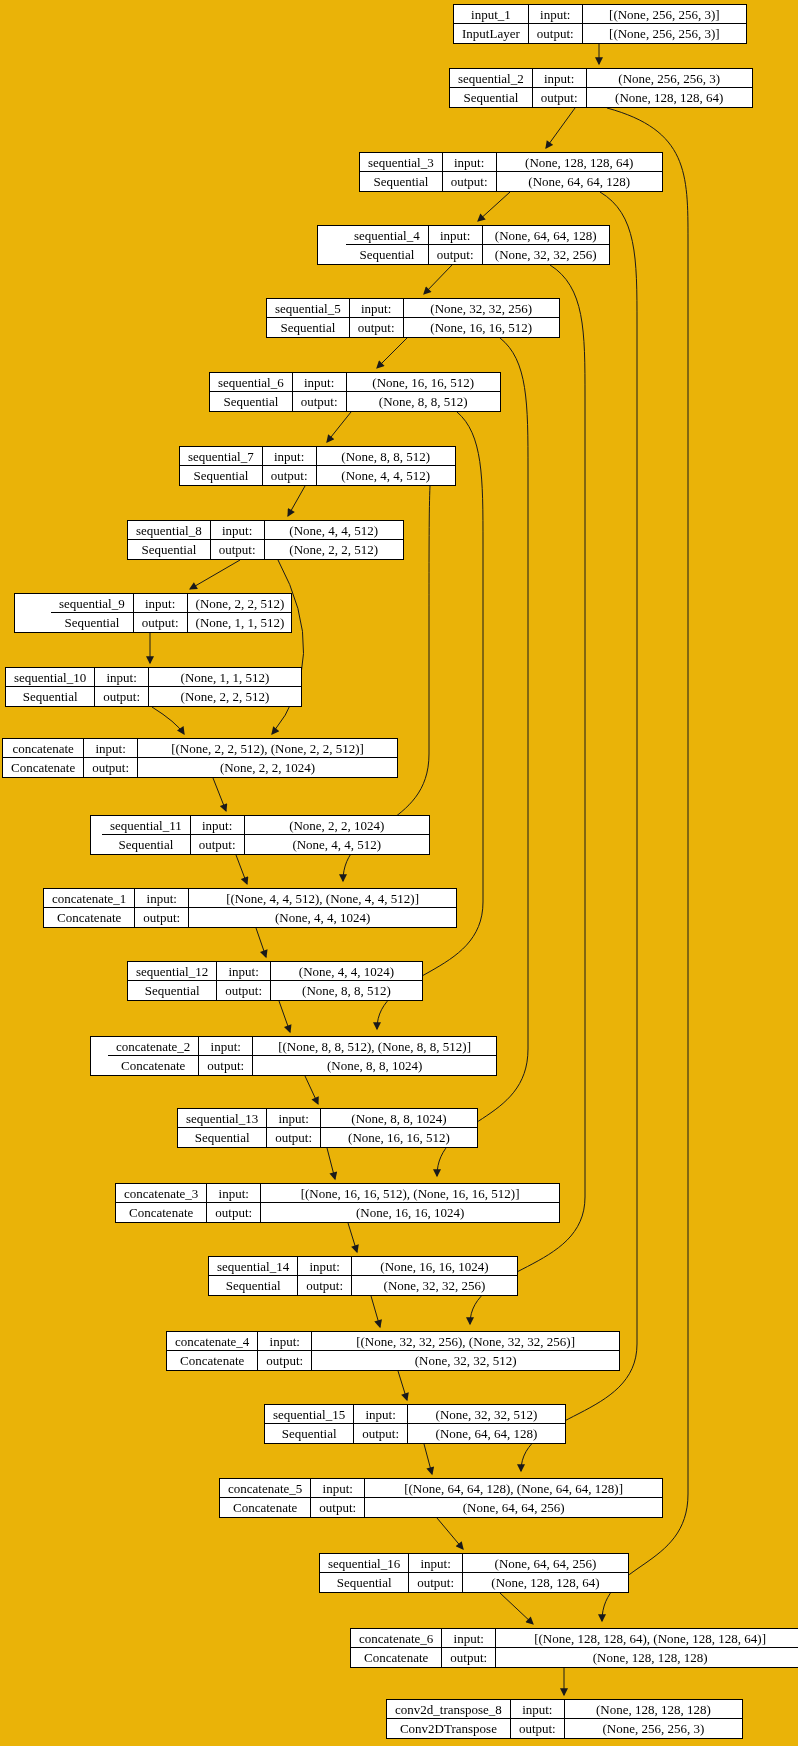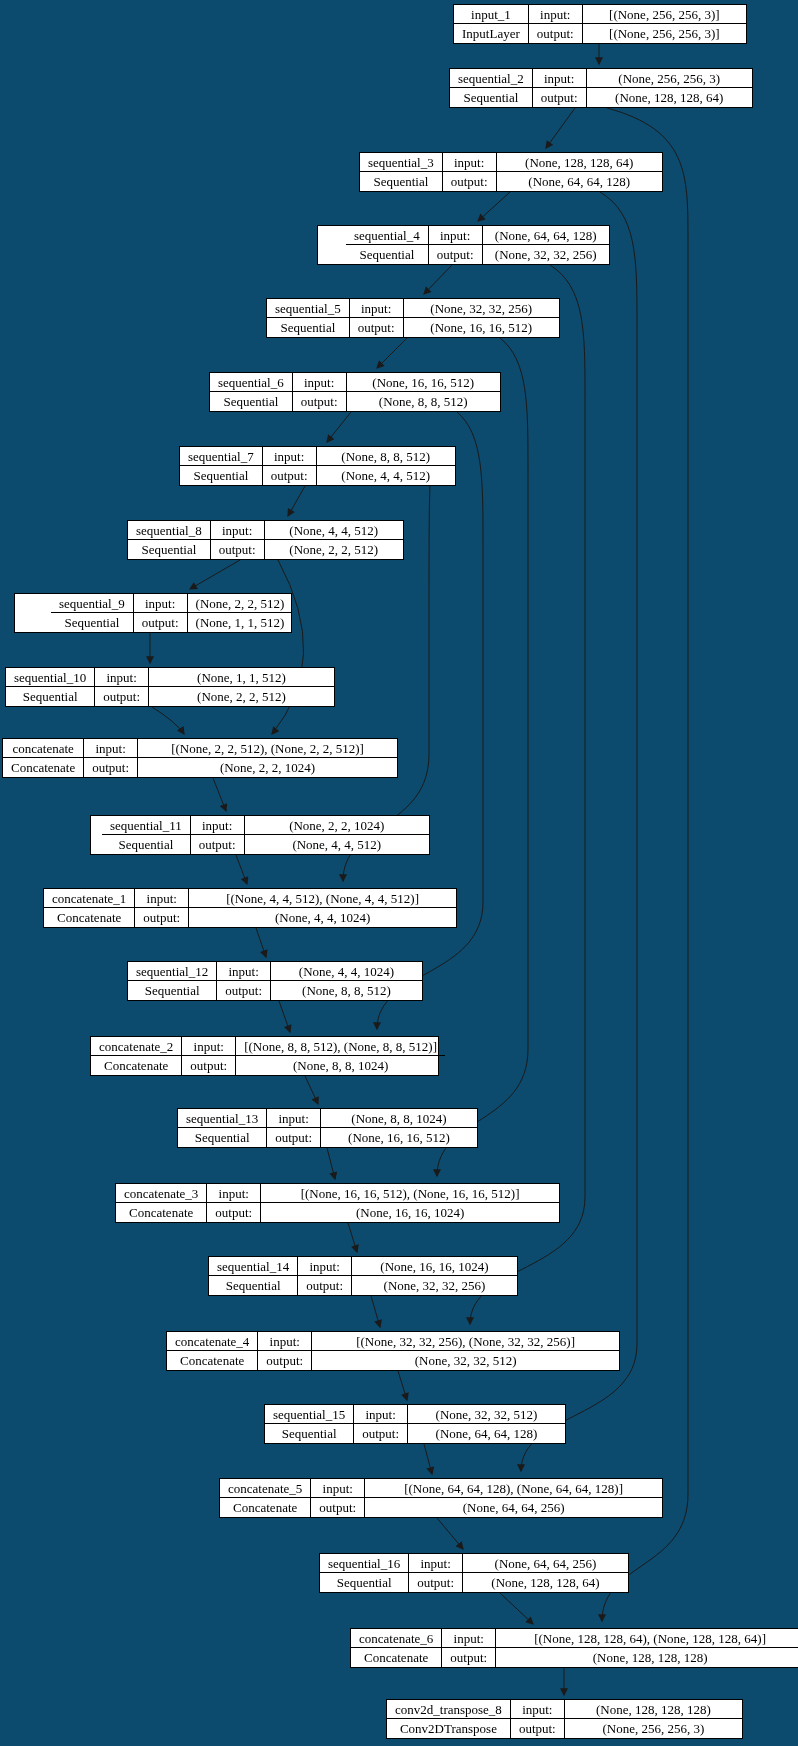--- a/index.html
+++ b/index.html
@@ -1,18 +1,18 @@
 <!DOCTYPE html>
 <html><head>
 <meta charset="utf-8">
 <style>
   html,body{margin:0;padding:0;background:#ffffff;}
   #diagram{
     position:relative;width:798px;height:1746px;margin:0;
-    font-family:"Liberation Serif","DejaVu Serif",serif;color:#000;background:#0c4a6e;overflow:hidden;
+    font-family:"Liberation Serif","DejaVu Serif",serif;color:#000;background:#eab308;overflow:hidden;
   }
   #edges{position:absolute;left:0;top:0;width:798px;height:1746px;}
   .edge{fill:none;stroke:#1a1a1a;stroke-width:1;}
   .node{
     position:absolute;display:grid;
     grid-template-columns:max-content max-content 1fr;
     grid-template-rows:1fr 1fr;
     box-sizing:border-box;height:40px;
     background:#fff;border:1px solid #000;
     font-size:13px;line-height:15px;white-space:nowrap;
@@ -130,21 +130,21 @@
         <div class="cell">(None, 2, 2, 512)</div>
       </div>
       <div class="node" style="left: 14px; top: 593px; width: 278px; padding-left: 36px;">
         <div class="cell bR bB">sequential_9</div>
         <div class="cell bR bB">input:</div>
         <div class="cell bB">(None, 2, 2, 512)</div>
         <div class="cell bR">Sequential</div>
         <div class="cell bR">output:</div>
         <div class="cell">(None, 1, 1, 512)</div>
       </div>
-      <div class="node" style="left: 5px; top: 667px; width: 330px;">
+      <div class="node" style="left: 5px; top: 667px; width: 297px;">
         <div class="cell bR bB">sequential_10</div>
         <div class="cell bR bB">input:</div>
         <div class="cell bB">(None, 1, 1, 512)</div>
         <div class="cell bR">Sequential</div>
         <div class="cell bR">output:</div>
         <div class="cell">(None, 2, 2, 512)</div>
       </div>
       <div class="node" style="left: 2px; top: 738px; width: 396px;">
         <div class="cell bR bB">concatenate</div>
         <div class="cell bR bB">input:</div>
@@ -170,21 +170,21 @@
         <div class="cell">(None, 4, 4, 1024)</div>
       </div>
       <div class="node" style="left: 127px; top: 961px; width: 296px;">
         <div class="cell bR bB">sequential_12</div>
         <div class="cell bR bB">input:</div>
         <div class="cell bB">(None, 4, 4, 1024)</div>
         <div class="cell bR">Sequential</div>
         <div class="cell bR">output:</div>
         <div class="cell">(None, 8, 8, 512)</div>
       </div>
-      <div class="node" style="left: 90px; top: 1036px; width: 349px;">
+      <div class="node" style="left: 90px; top: 1036px; width: 407px; padding-left: 17px;">
         <div class="cell bR bB">concatenate_2</div>
         <div class="cell bR bB">input:</div>
         <div class="cell bB">[(None, 8, 8, 512), (None, 8, 8, 512)]</div>
         <div class="cell bR">Concatenate</div>
         <div class="cell bR">output:</div>
         <div class="cell">(None, 8, 8, 1024)</div>
       </div>
       <div class="node" style="left: 177px; top: 1108px; width: 301px;">
         <div class="cell bR bB">sequential_13</div>
         <div class="cell bR bB">input:</div>

